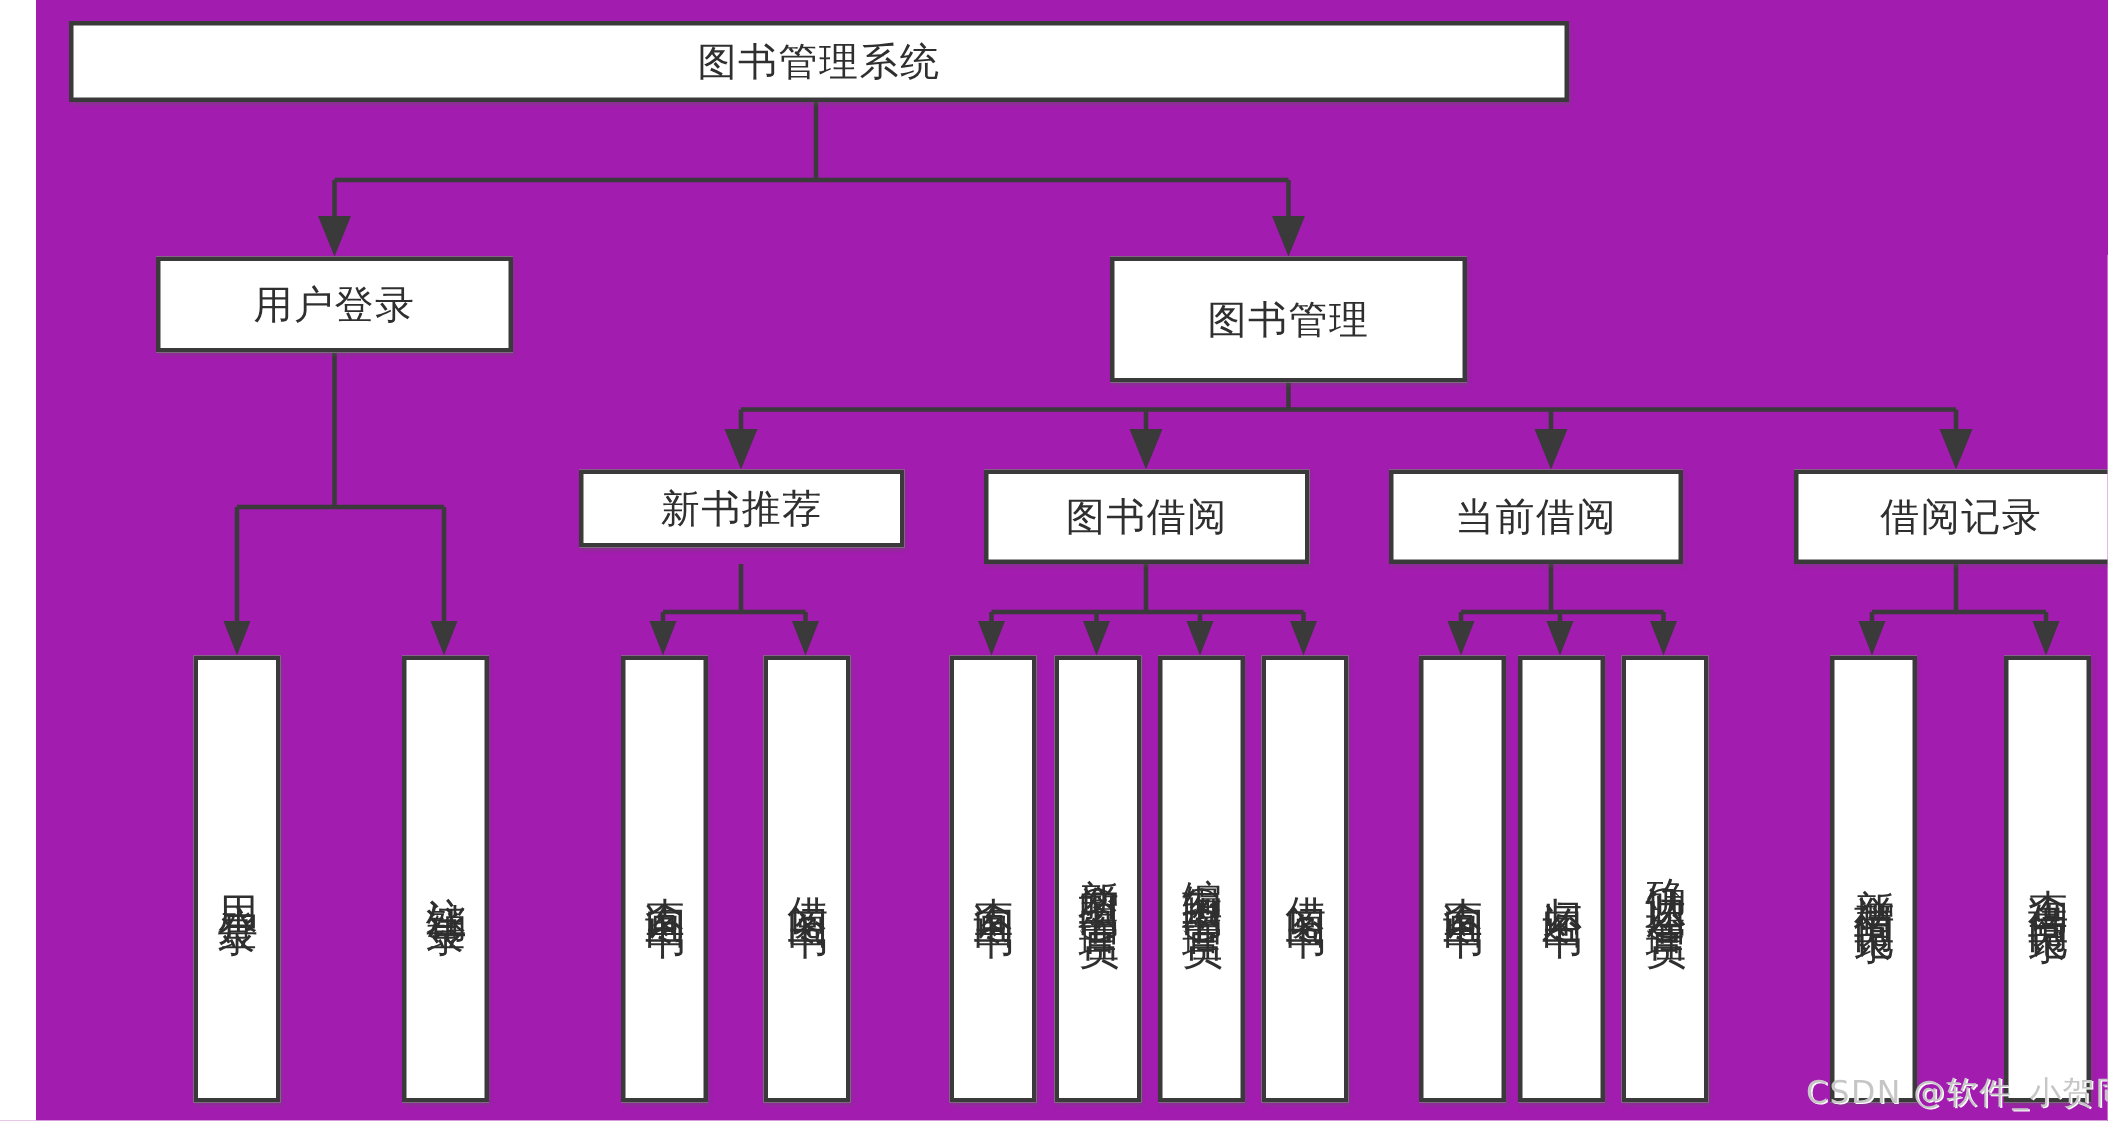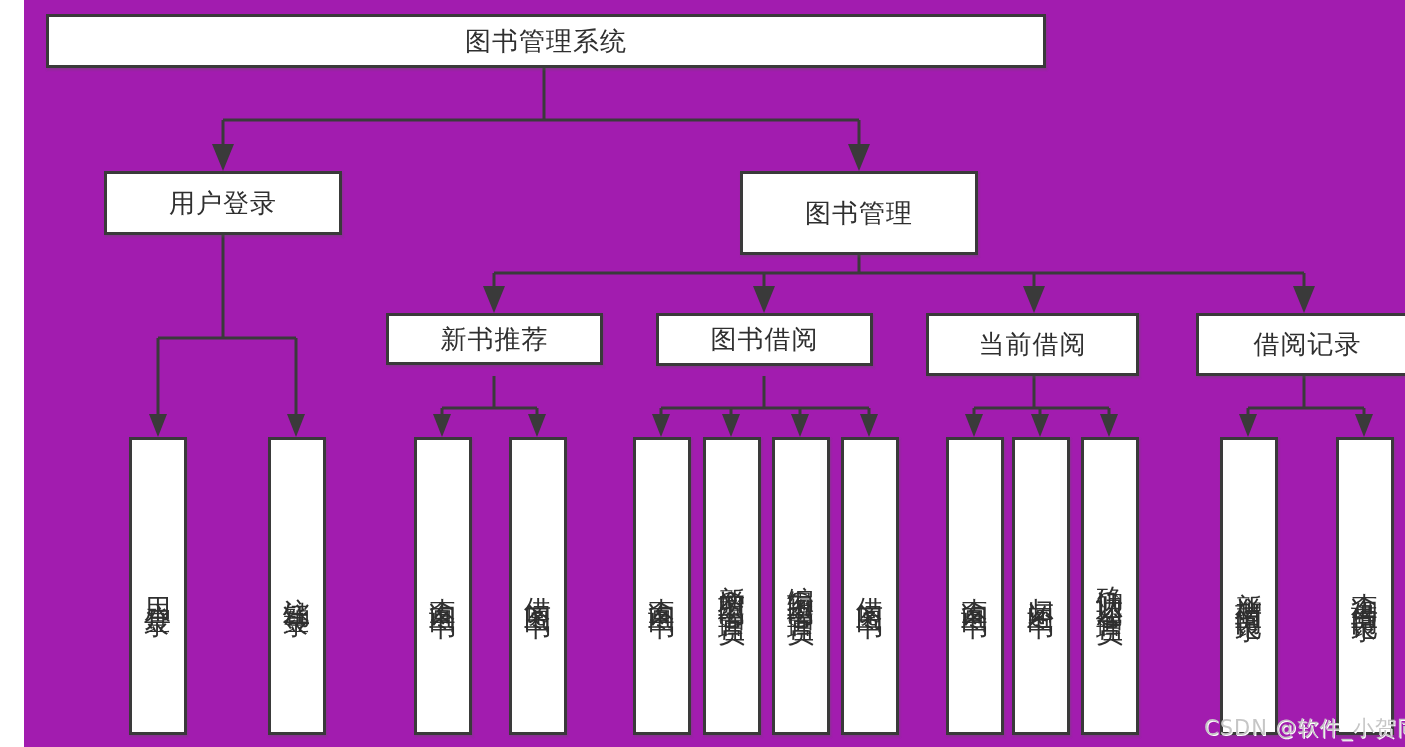--- a/index.html
+++ b/index.html
@@ -108,22 +108,22 @@
       <polygon class="arrow" points="1331,414 1349,414 1340,437"></polygon>
     </g>
   </svg>
 
   <div class="box hbox" style="left:22px; top:14px; width:1000px; height:54px;">图书管理系统</div>
 
   <div class="box hbox" style="left:80px; top:171px; width:238px; height:64px;">用户登录</div>
   <div class="box hbox" style="left:716px; top:171px; width:238px; height:84px;">图书管理</div>
 
   <div class="box hbox" style="left:362px; top:313px; width:217px; height:52px;">新书推荐</div>
-  <div class="box hbox" style="left:632px; top:313px; width:217px; height:53px;">图书借阅</div>
-  <div class="box hbox" style="left:902px; top:313px; width:213px; height:63px;">当前借阅</div>
+  <div class="box hbox" style="left:632px; top:313px; width:217px; height:63px;">图书借阅</div>
+  <div class="box hbox" style="left:902px; top:313px; width:196px; height:63px;">当前借阅</div>
   <div class="box hbox" style="left:1172px; top:313px; width:223px; height:63px;">借阅记录</div>
 
   <div class="box vbox" style="left:105px; top:437px; width:58px; height:298px;">用户登录</div>
   <div class="box vbox" style="left:244px; top:437px; width:58px; height:298px;">注销登录</div>
 
   <div class="box vbox" style="left:390px; top:437px; width:58px; height:298px;">查询图书</div>
   <div class="box vbox" style="left:485px; top:437px; width:58px; height:298px;">借阅图书</div>
 
   <div class="box vbox" style="left:609px; top:437px; width:58px; height:298px;">查询图书</div>
   <div class="box vbox" style="left:679px; top:437px; width:58px; height:298px;">新增图书（管理员）</div>

